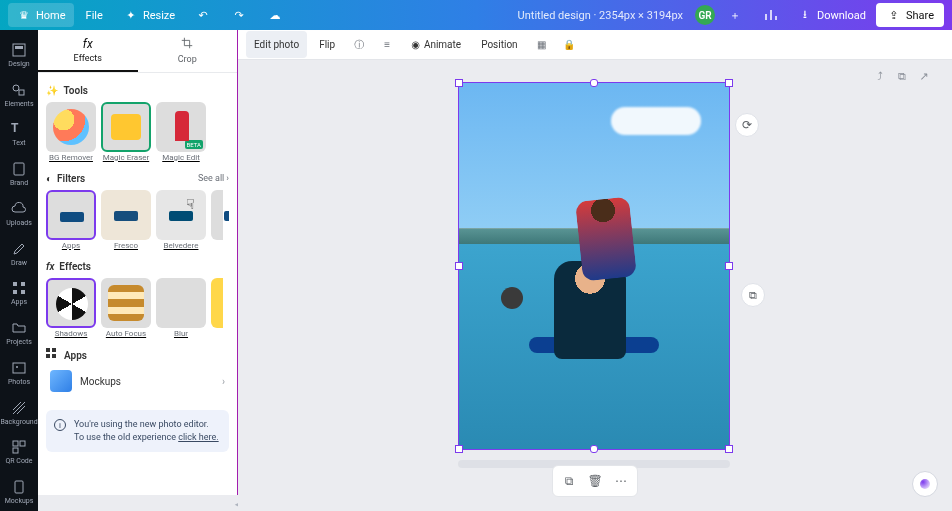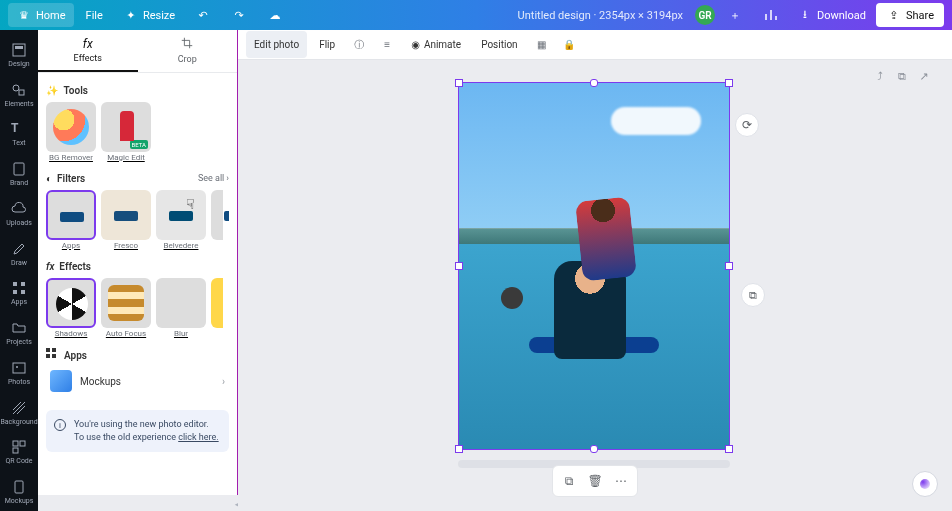--- a/index.html
+++ b/index.html
@@ -260,20 +260,24 @@
     <div class="sec-head">
       <span>✨</span>
       <span>Tools</span>
     </div>
     <div class="thumb-row">
       <div class="thumb-item">
           <div class="thumb t-bg"></div>
           <div class="cap">BG Remover</div>
         </div>
       <div class="thumb-item">
+          <div class="thumb t-me green"></div>
+          <div class="cap">Magic Eraser</div>
+        </div>
+      <div class="thumb-item">
           <div class="thumb t-med t-beta" style="position:relative"></div>
           <div class="cap">Magic Edit</div>
         </div>
     </div>
 
     <div class="sec-head" style="margin-top:10px">
       <span>◐</span>
       <span>Filters</span>
       <span class="seeall">
           <span>See all</span> 

